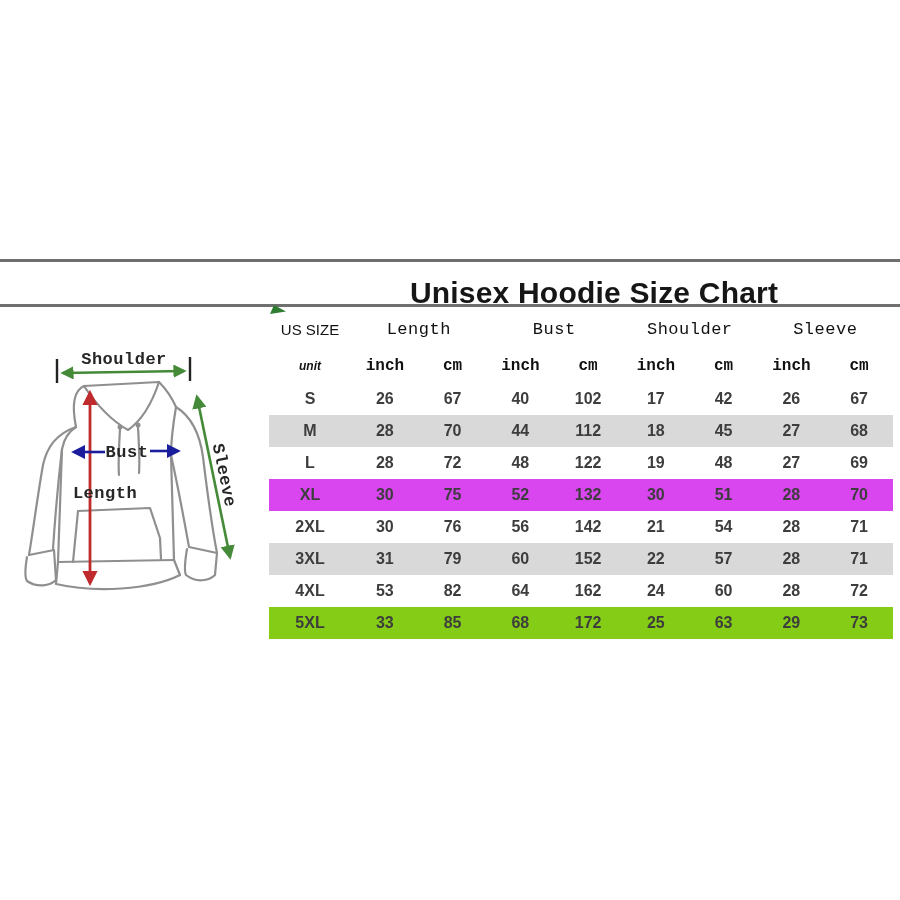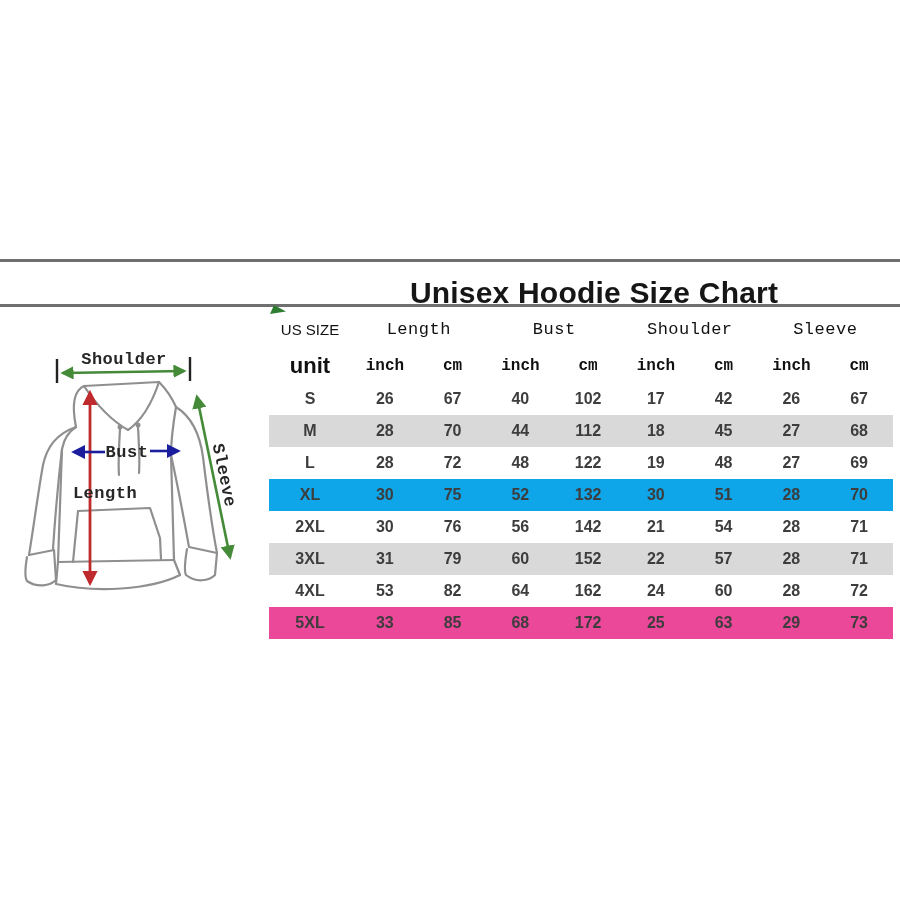--- a/index.html
+++ b/index.html
@@ -29,21 +29,21 @@
     align-items:center; text-align:center;
     font-family:"Liberation Mono", monospace; font-weight:normal; font-size:17px;
     letter-spacing:0.5px;
   }
   .thead2 {
     display:grid; grid-template-columns:82px repeat(8,1fr); height:35px;
     align-items:center; text-align:center;
     font-family:"Liberation Mono", monospace; font-weight:bold; font-size:16px;
   }
   .sans-head { font-family:"Liberation Sans", sans-serif !important; font-size:15px; letter-spacing:0; }
-  .thead2 .sans-head { font-size:22px; }
+  .thead2 .sans-head { font-size:12px;font-style:italic; }
   .trow {
     display:grid; grid-template-columns:82px repeat(8,1fr); height:32px;
     align-items:center; text-align:center; font-weight:bold; font-size:16px; color:#3d3d3d;
   }
   .cell { overflow:hidden; white-space:nowrap; }
 </style>
 </head>
 <body>
 
 <div class="sheet">
@@ -161,21 +161,21 @@
           <div class="cell">L</div>
           <div class="cell">28</div>
           <div class="cell">72</div>
           <div class="cell">48</div>
           <div class="cell">122</div>
           <div class="cell">19</div>
           <div class="cell">48</div>
           <div class="cell">27</div>
           <div class="cell">69</div>
         </div>
-        <div class="trow" style="background: #0ea5e9;">
+        <div class="trow" style="background: #d946ef;">
           <div class="cell">XL</div>
           <div class="cell">30</div>
           <div class="cell">75</div>
           <div class="cell">52</div>
           <div class="cell">132</div>
           <div class="cell">30</div>
           <div class="cell">51</div>
           <div class="cell">28</div>
           <div class="cell">70</div>
         </div>
@@ -205,21 +205,21 @@
           <div class="cell">4XL</div>
           <div class="cell">53</div>
           <div class="cell">82</div>
           <div class="cell">64</div>
           <div class="cell">162</div>
           <div class="cell">24</div>
           <div class="cell">60</div>
           <div class="cell">28</div>
           <div class="cell">72</div>
         </div>
-        <div class="trow" style="background: #ec4899;">
+        <div class="trow" style="background: #84cc16;">
           <div class="cell">5XL</div>
           <div class="cell">33</div>
           <div class="cell">85</div>
           <div class="cell">68</div>
           <div class="cell">172</div>
           <div class="cell">25</div>
           <div class="cell">63</div>
           <div class="cell">29</div>
           <div class="cell">73</div>
         </div>

